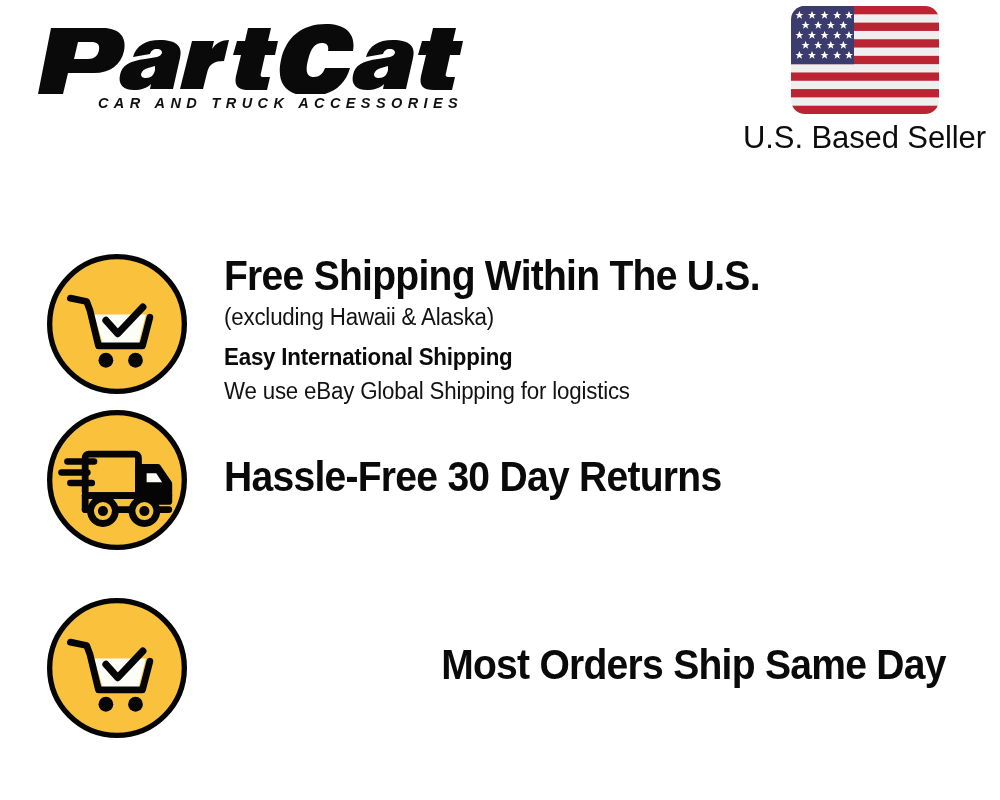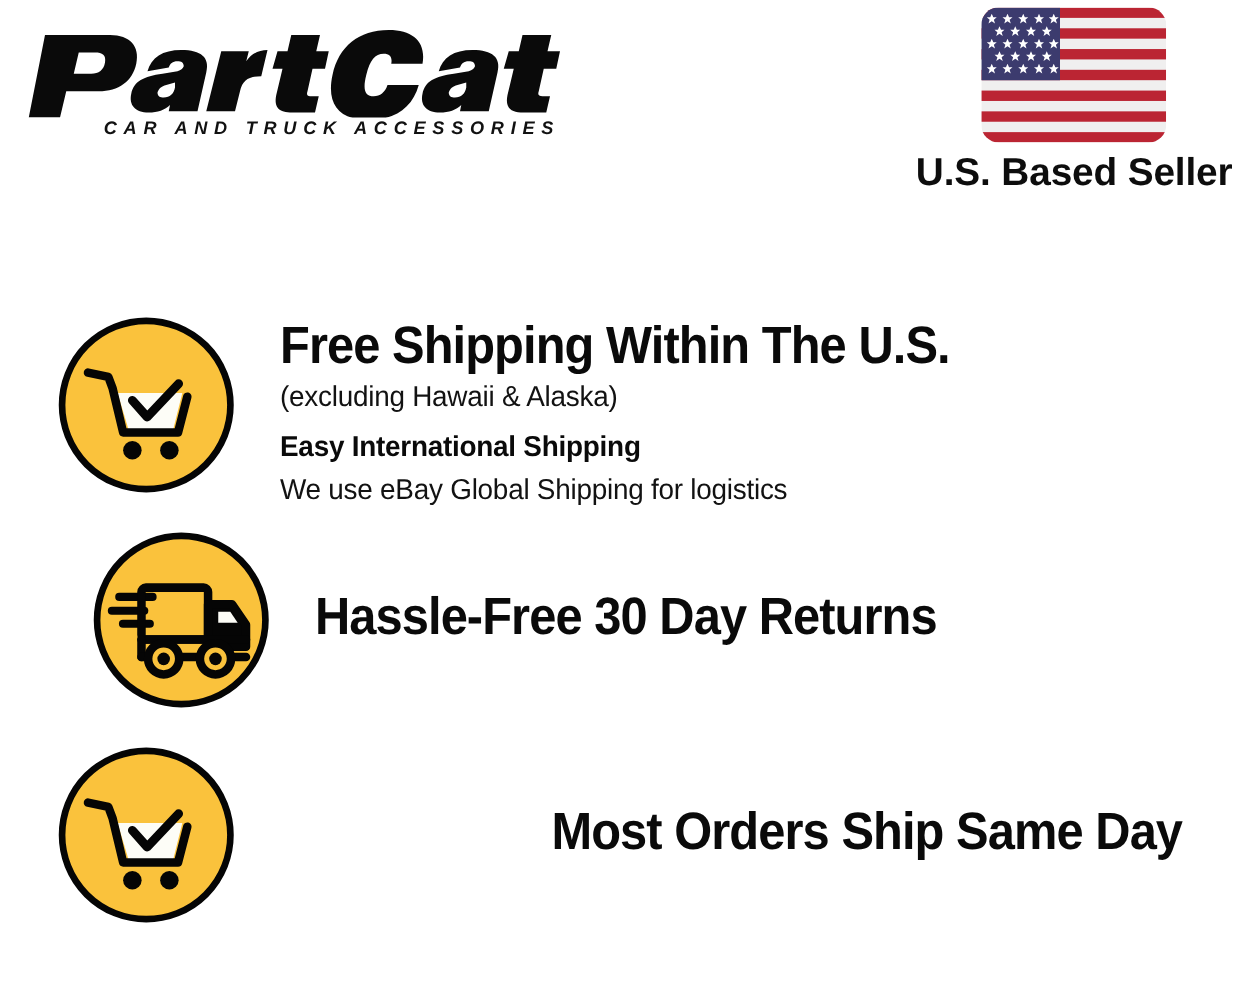--- a/index.html
+++ b/index.html
@@ -23,21 +23,21 @@
   
   #header {
     position: absolute;
     top: 0; left: 0;
     width: 1000px;
     height: 170px;
   }
 
   #logo-block {
     position: absolute;
-    left: 22px;
+    left: 37px;
     top: 22px;
     width: 470px;
   }
 
   #logo-wordmark {
     display: block;
     width: 462px;
     height: 72px;
   }
 
@@ -65,21 +65,21 @@
 
   #us-flag {
     display: block;
     width: 148px;
     height: 108px;
   }
 
   #seller-label {
     margin-top: 6px;
     font-family: "Liberation Sans", sans-serif;
-    font-weight: 700;
+    font-weight: 400;
     font-size: 31px;
     line-height: 36px;
     color: #0d0d0d;
     white-space: nowrap;
     letter-spacing: -0.1px;
   }
 
   
   #benefits {
     position: absolute;
@@ -90,21 +90,21 @@
 
   .benefit-row {
     position: absolute;
     left: 0;
     width: 1000px;
     display: flex;
     align-items: flex-start;
   }
 
   #benefit-row-0 { top: 20px;  }
-  #benefit-row-1 { top: 192px; padding-left: 28px; }
+  #benefit-row-1 { top: 176px; }
   #benefit-row-2 { top: 364px; text-align: right; }
 
   .benefit-icon {
     flex: 0 0 auto;
     width: 148px;
     height: 148px;
     margin-left: 43px;
   }
 
   .benefit-icon svg { display: block; width: 148px; height: 148px; }

